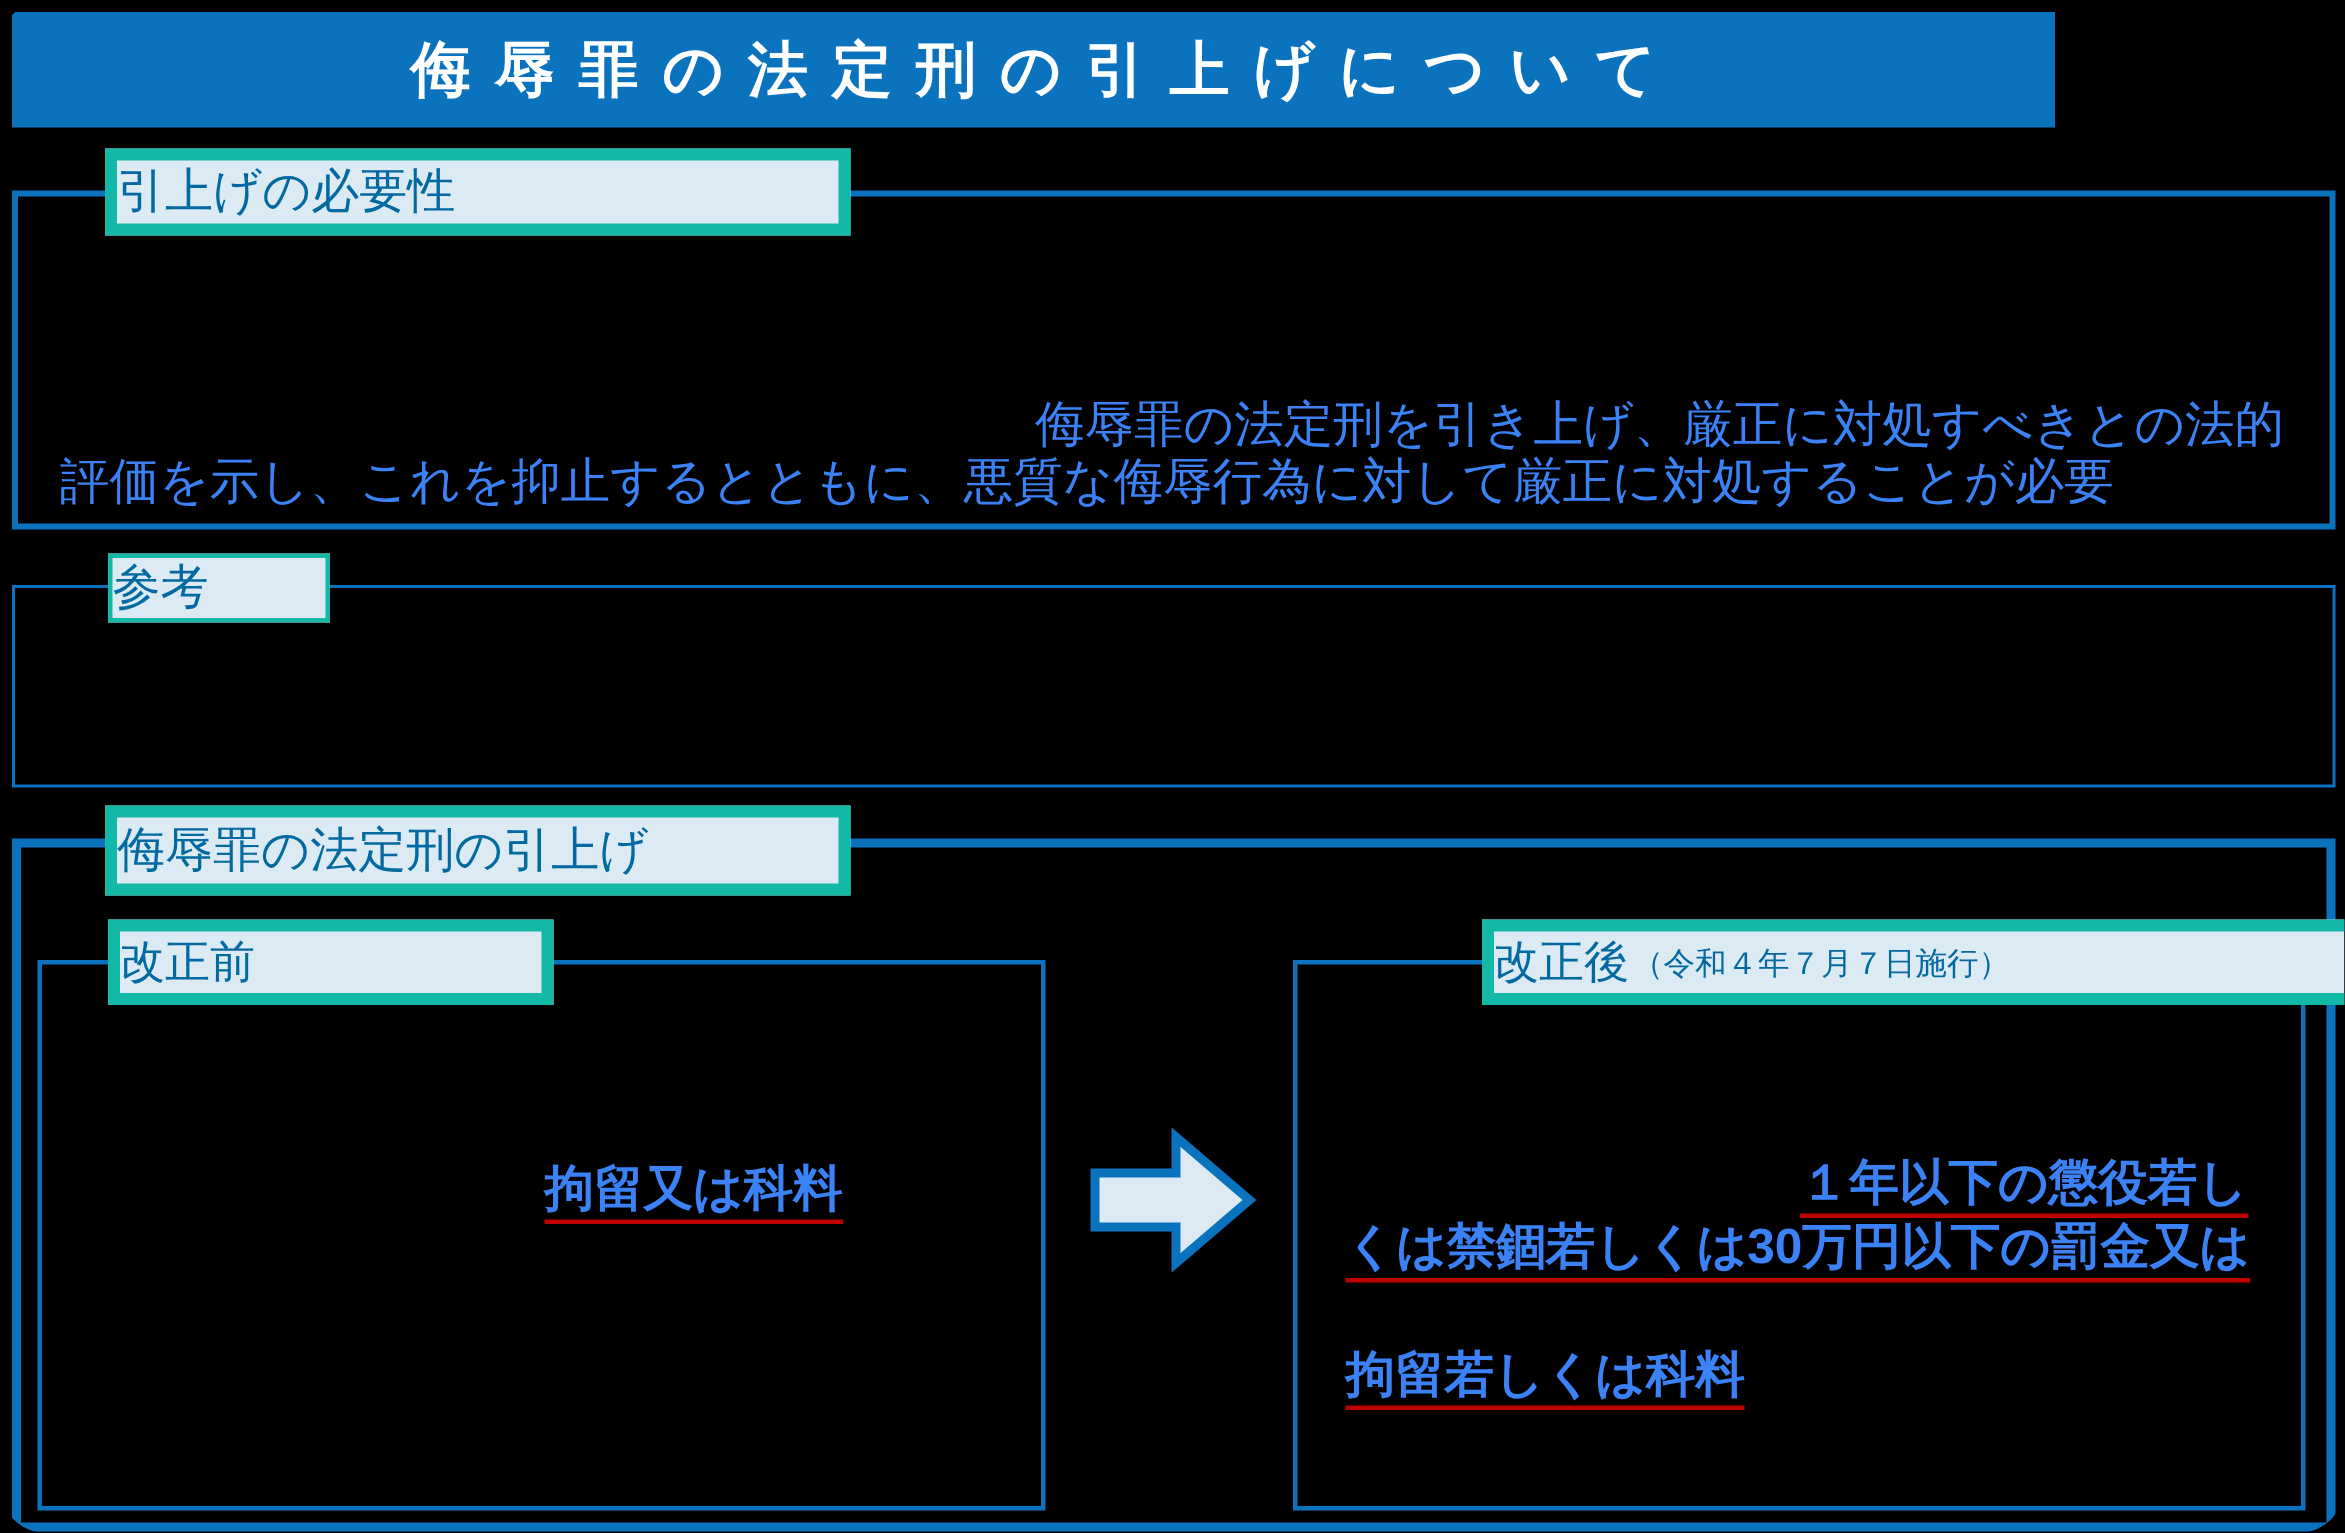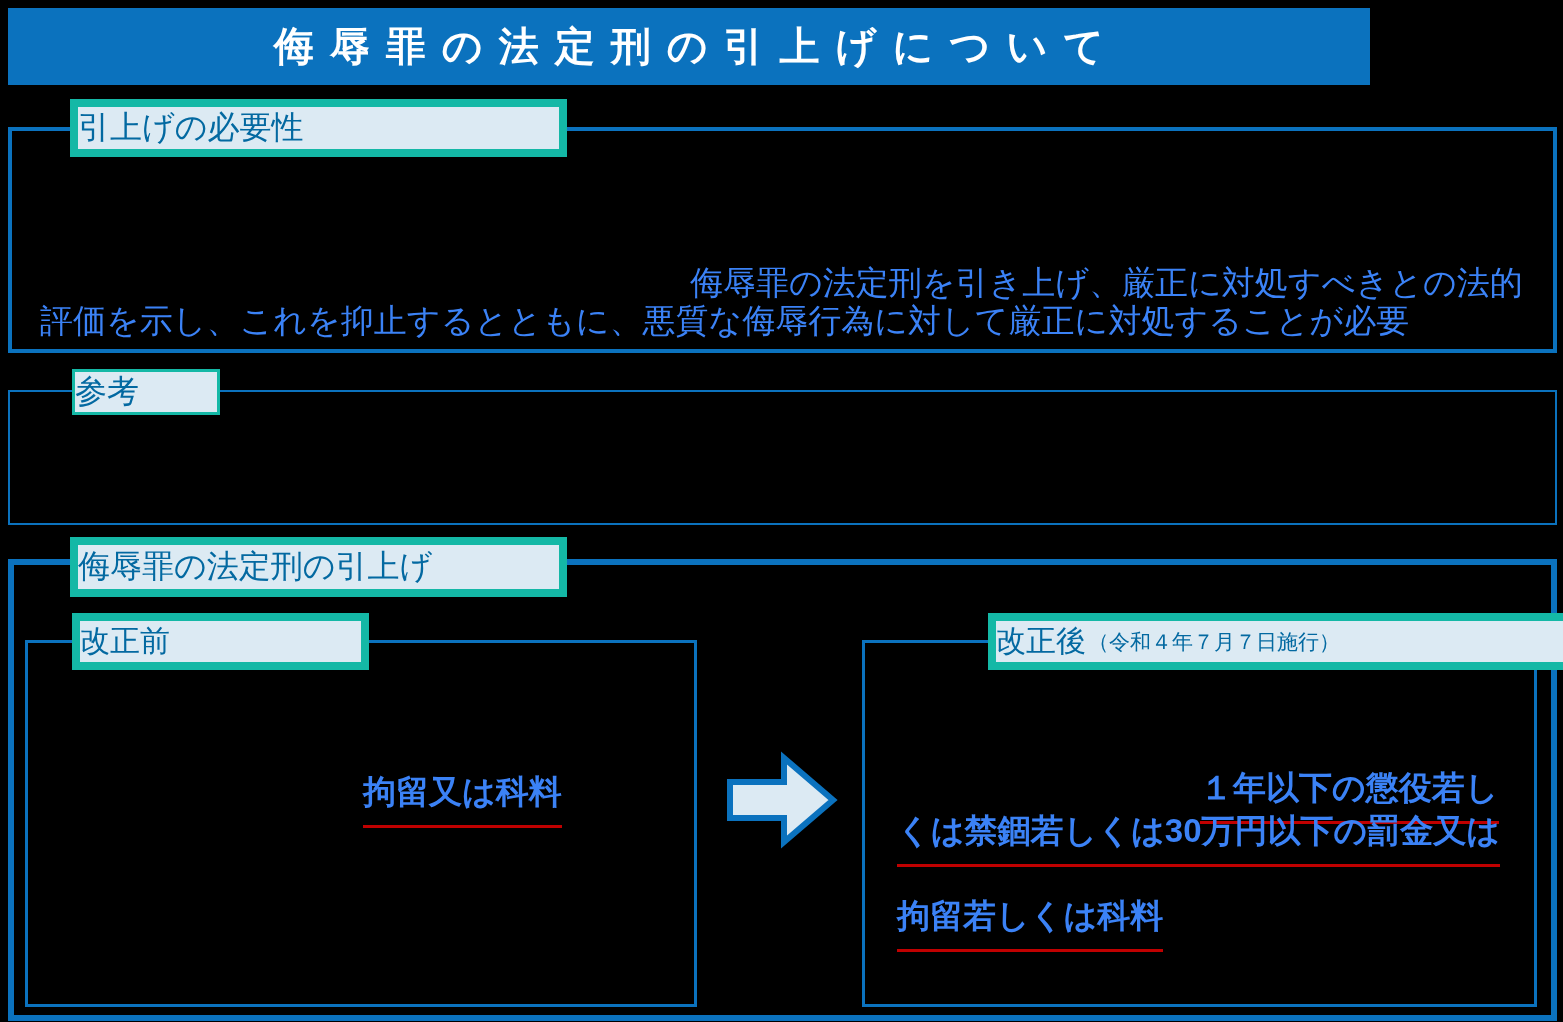--- a/index.html
+++ b/index.html
@@ -1,18 +1,19 @@
 <!DOCTYPE html>
 <html><head>
 <meta charset="utf-8">
 <style>
   html,body{margin:0;padding:0;background:#000;}
   #slide{
     position:relative;width:1563px;height:1022px;background:#000;overflow:hidden;
     font-family:"Liberation Sans",sans-serif;
+    border-radius:31px;
   }
   .abs{position:absolute;box-sizing:border-box;}
   
   .title-bar{
     left:8px;top:8px;width:1362px;height:77px;background:#0B72BE;
     display:flex;align-items:center;justify-content:center;z-index:2;
   }
   .title-bar span{
     color:#fff;font-size:40px;font-weight:bold;letter-spacing:16px;padding-left:16px;
     white-space:nowrap;
@@ -34,21 +35,21 @@
   .tab.revision-label{left:70px;top:537px;width:497px;height:60px;font-size:32px;}
   .tab.before-label{left:72px;top:613px;width:297px;height:57px;font-size:30px;}
   .tab.after-label{left:988px;top:613px;width:676px;height:57px;font-size:30px;}
   .tab .note{font-size:21px;margin-left:2px;}
   
   .red-line{
     position:absolute;color:#3b82f6;font-size:33px;line-height:40px;white-space:nowrap;z-index:4;
   }
   .penalty{
     font-weight:bold;
-    border-bottom:3px solid #C00000;padding-bottom:15px;margin-top:16px;
+    border-bottom:3px solid #C00000;padding-bottom:3px;margin-top:16px;
   }
   
   .arrow-wrap{left:726px;top:750px;width:112px;height:100px;z-index:3;}
 </style>
 </head>
 <body>
 
 <div id="slide">
 
   <div class="abs title-bar">

